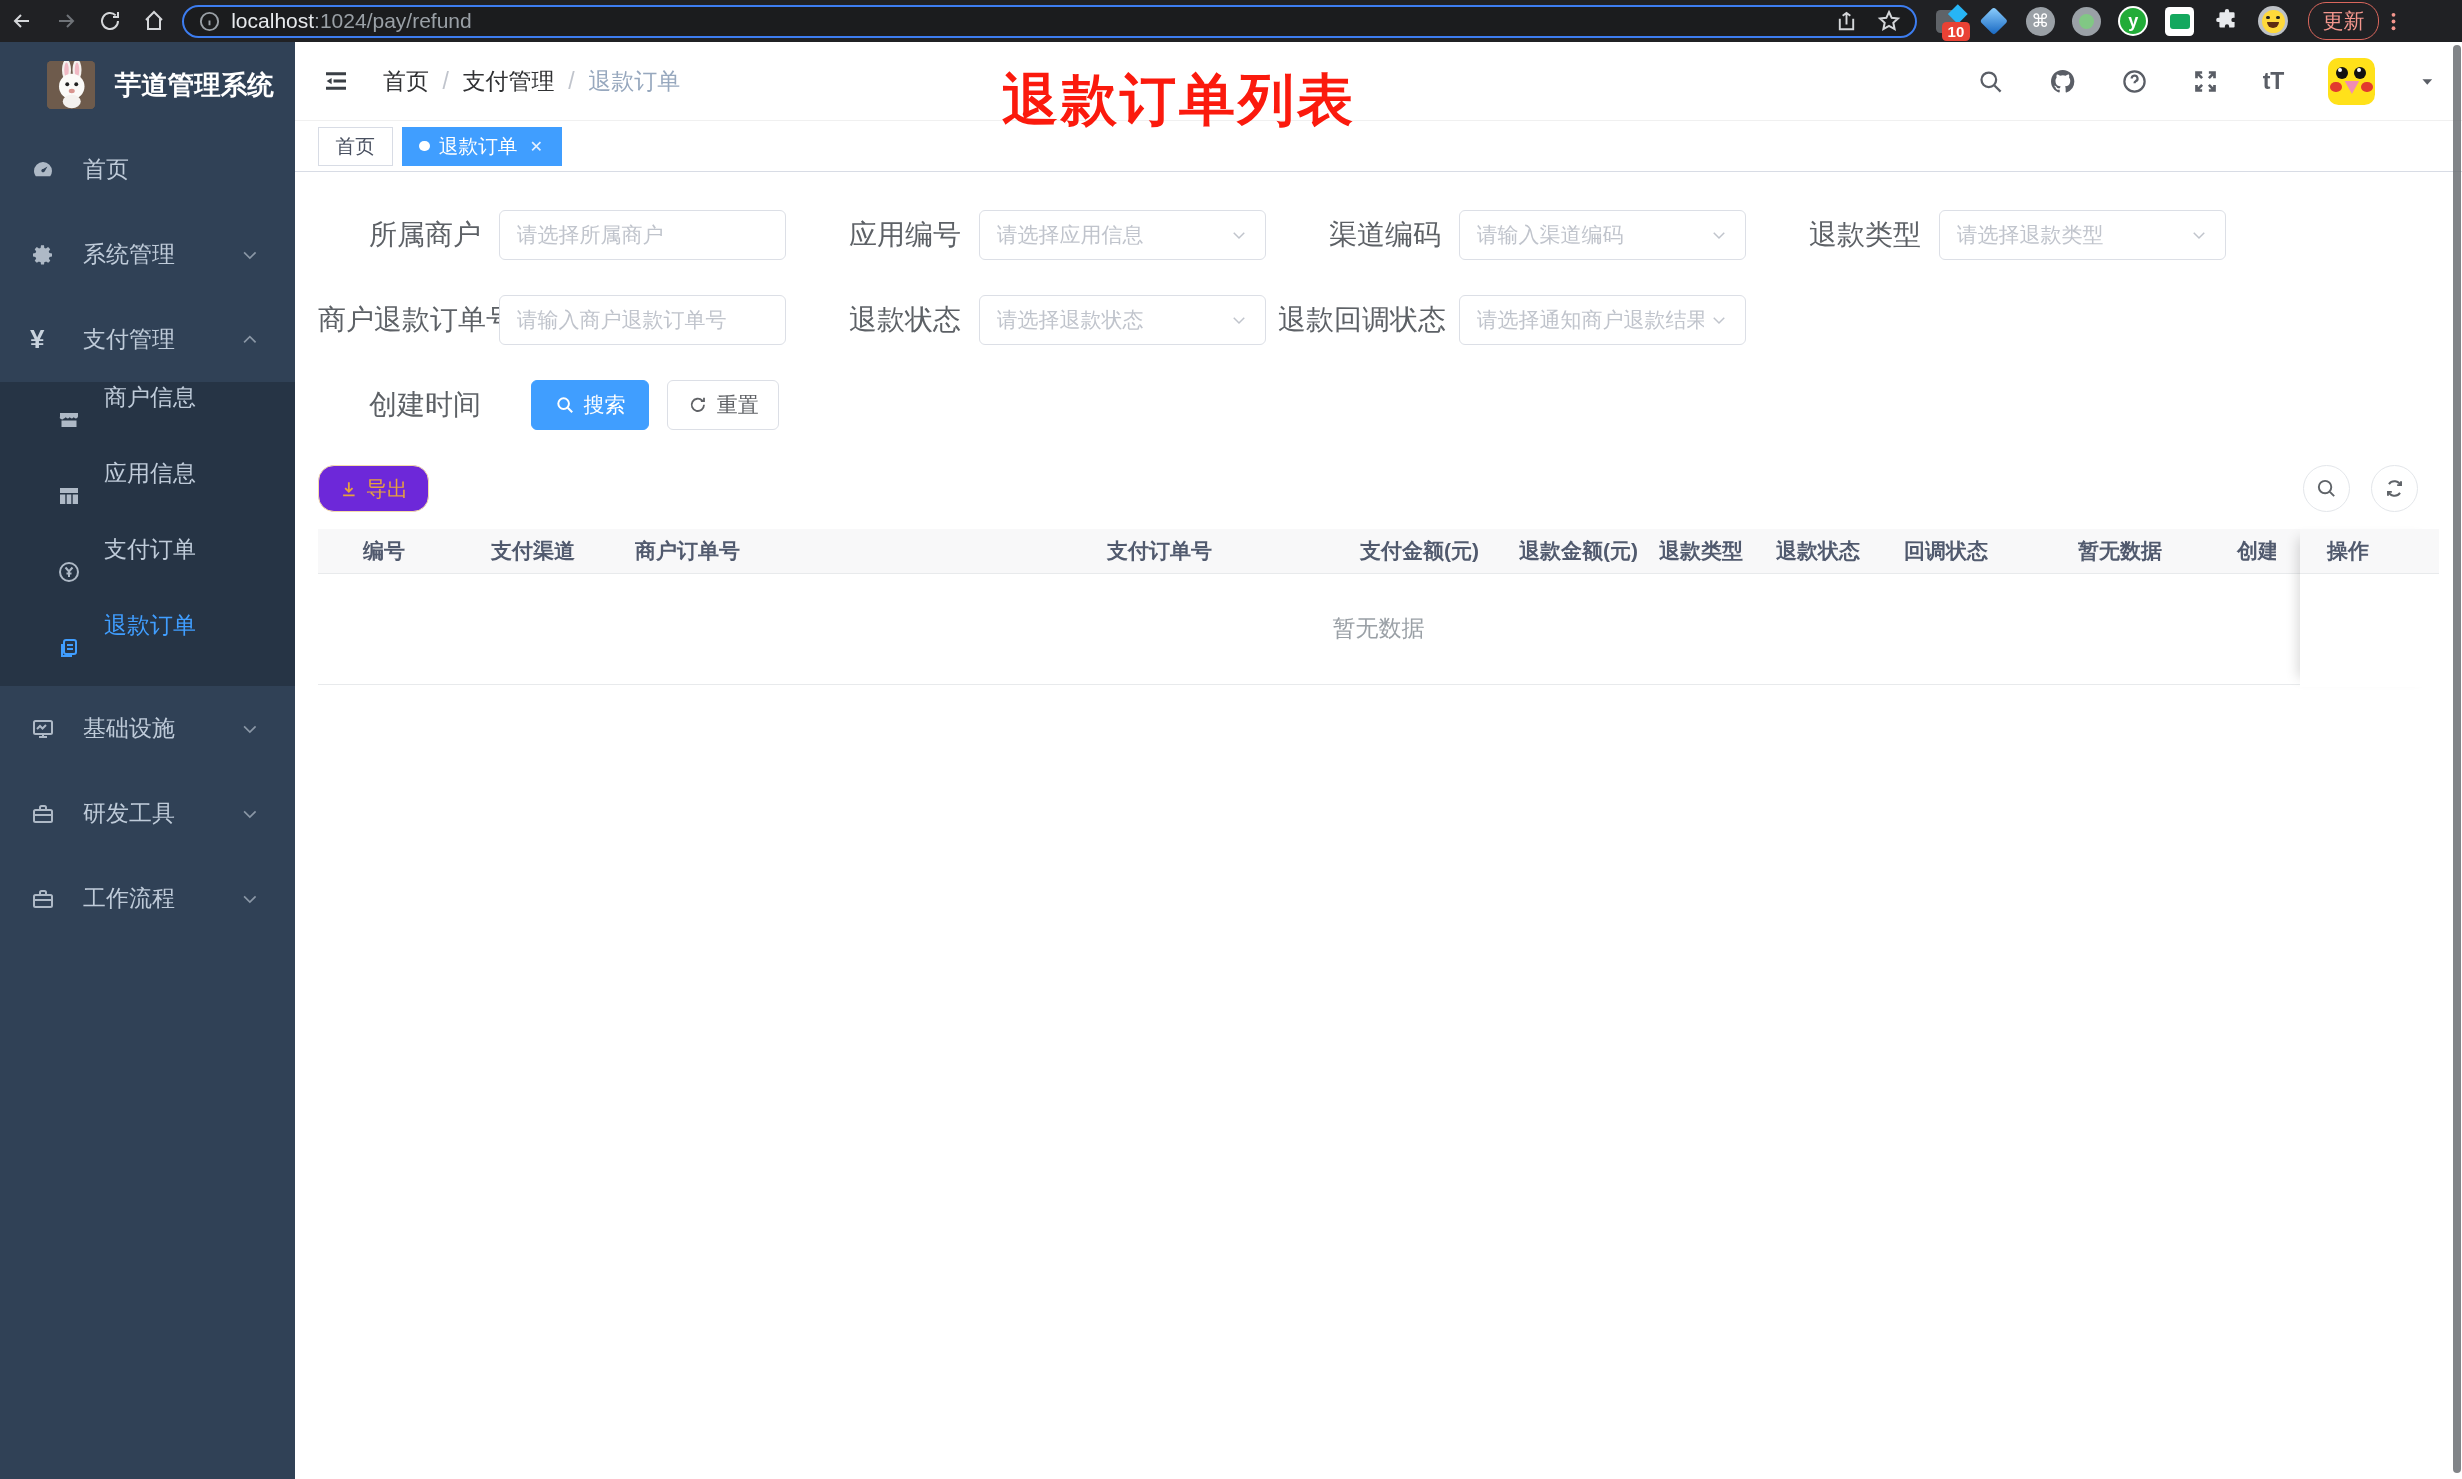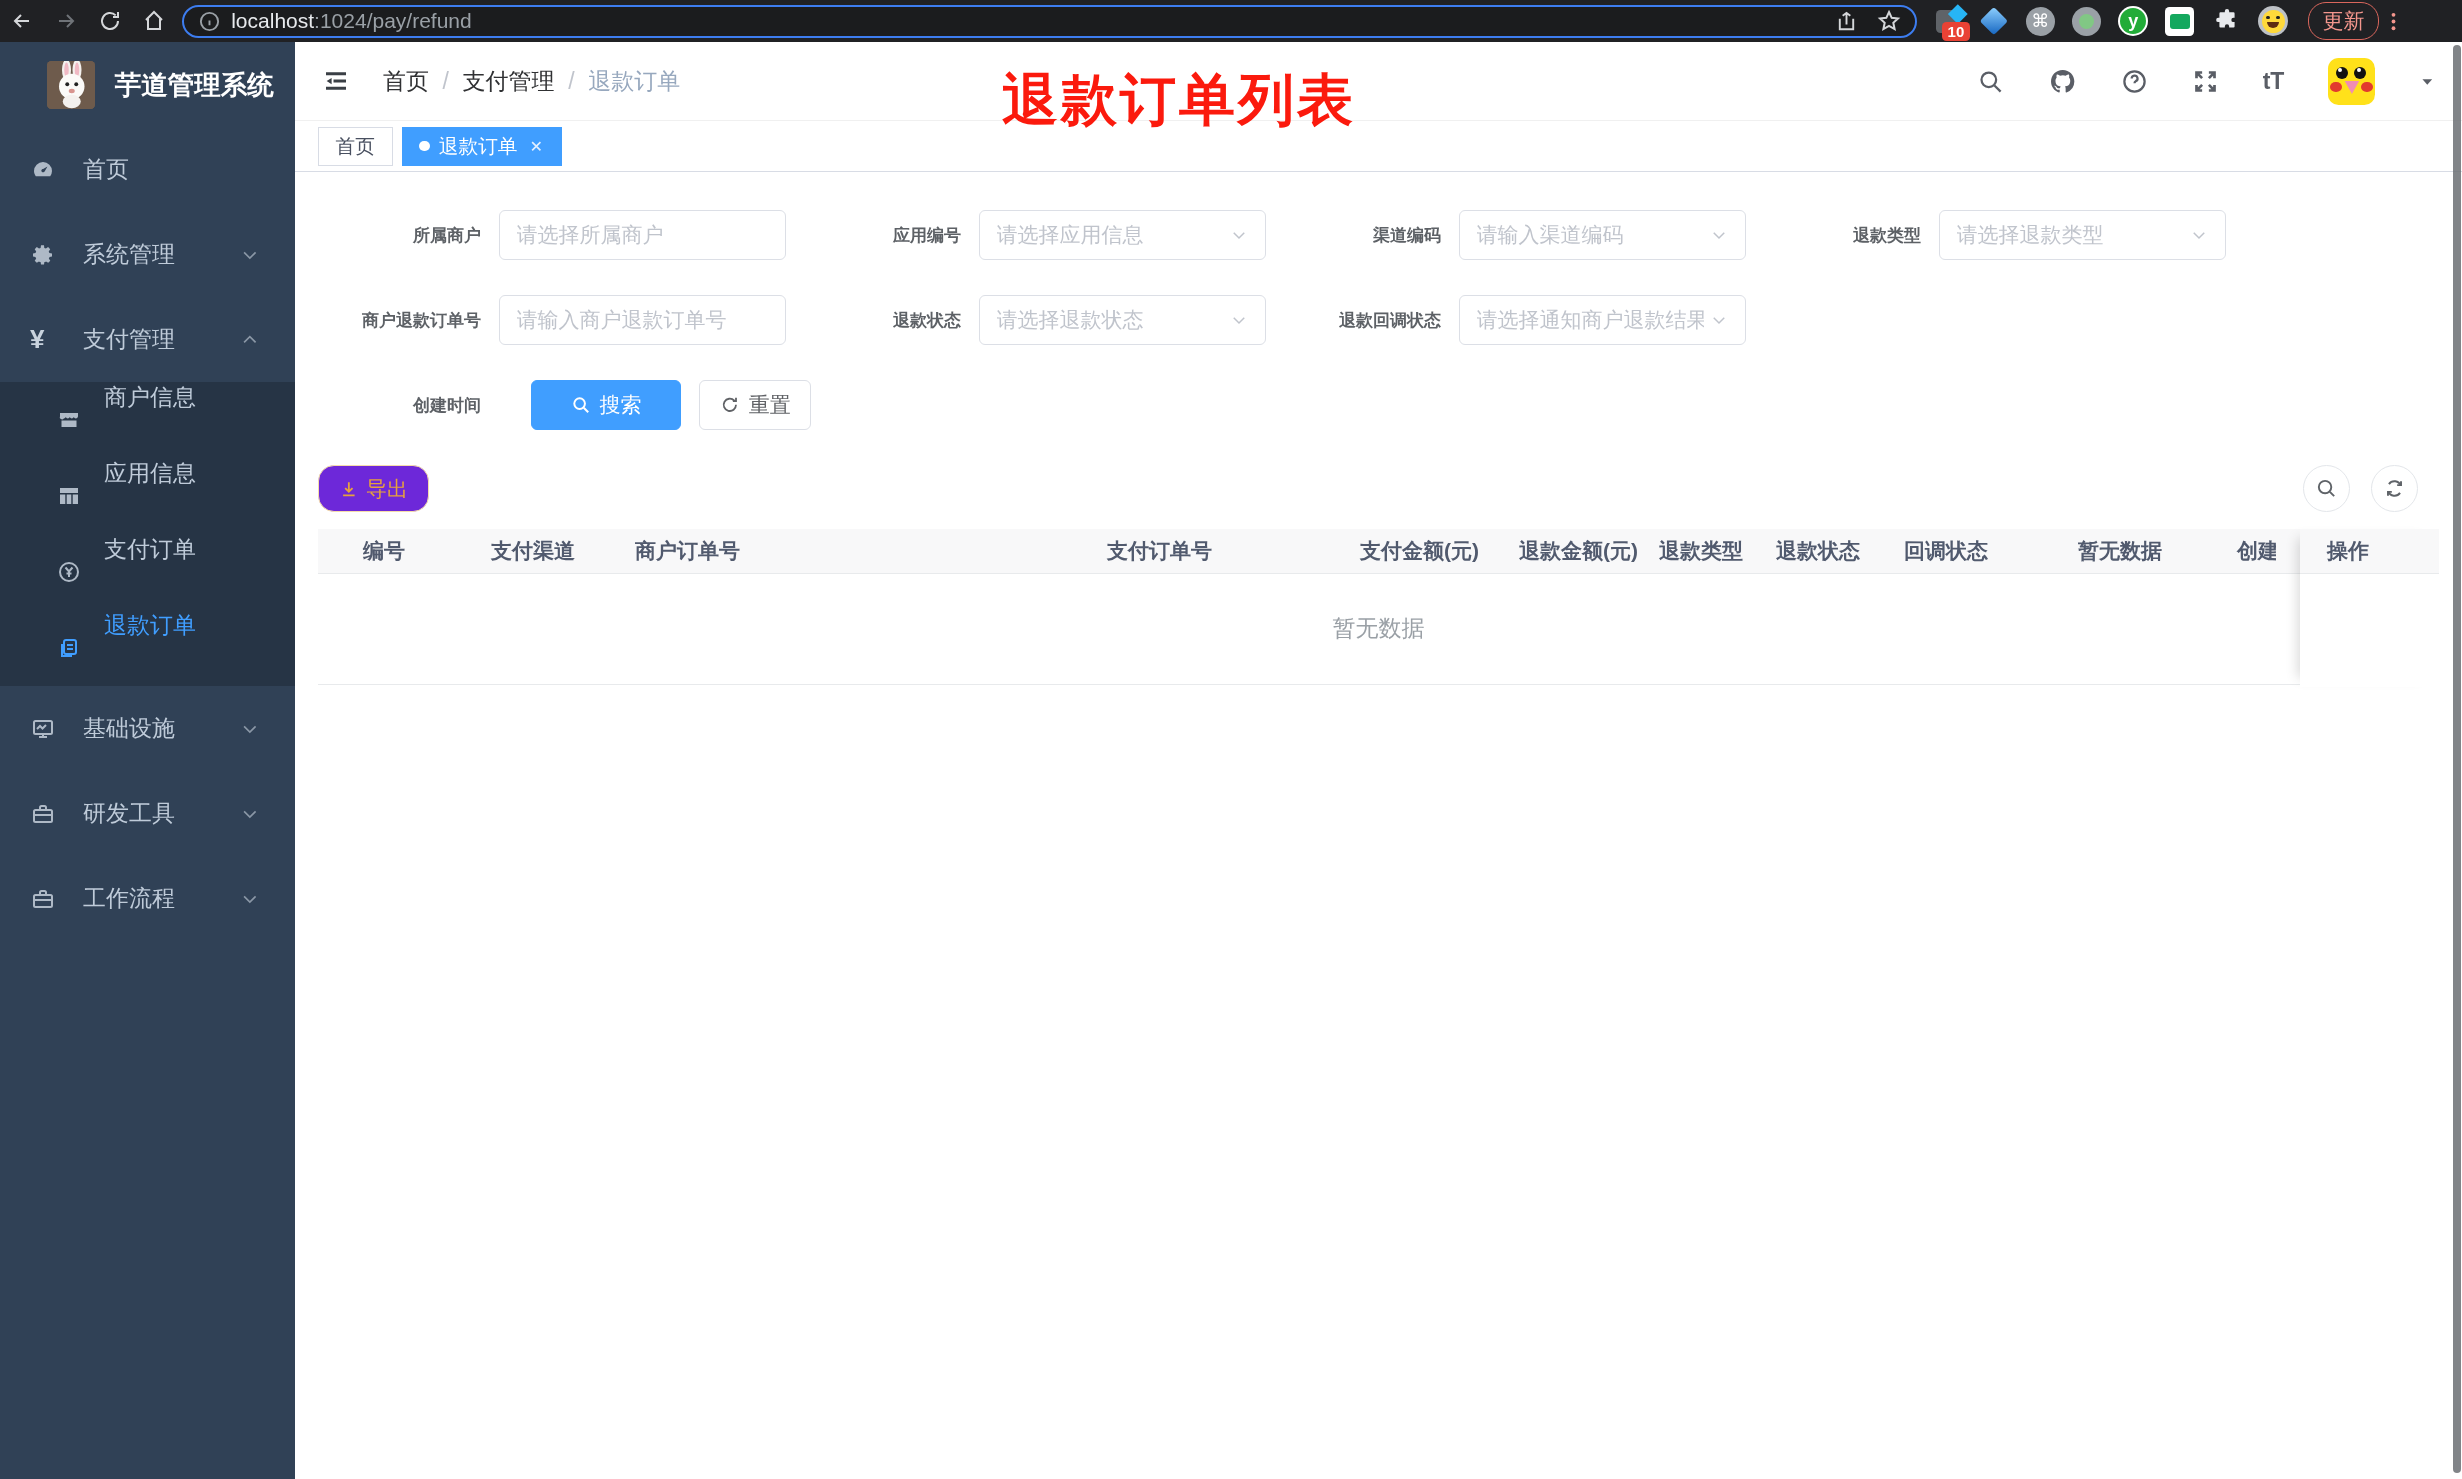--- a/index.html
+++ b/index.html
@@ -84,36 +84,36 @@
   .tab{height:39px;display:inline-flex;align-items:center;padding:0 16.6px;border:0.8px solid #d8dce5;background:#fff;
     color:#495060;font-size:19.7px;cursor:pointer;white-space:nowrap}
   .tab.active{background:#409eff;border-color:#409eff;color:#fff}
   .tab .dot{width:10.6px;height:10.6px;border-radius:50%;background:#fff;margin-right:9px}
   .tab .x{margin-left:10.6px;color:#e3efff;font-size:18px;display:inline-flex}
 
   
   .content{padding:38px 23px 0 23px}
   .frow{display:flex;margin-bottom:35px}
   .fgroup{display:flex;align-items:center;margin-right:12px}
-  .flabel{width:181px;text-align:right;padding-right:18px;font-size:17px;font-weight:700;color:#5d6166;white-space:nowrap;flex:none}
+  .flabel{width:181px;text-align:right;padding-right:18px;font-size:28px;font-weight:400;color:#5d6166;white-space:nowrap;flex:none}
   .fctrl{width:287px;height:50px;border:1.5px solid #dcdfe6;border-radius:6px;background:#fff;display:flex;
     align-items:center;padding:0 16.6px;font-size:21px;color:#c0c4cc;cursor:pointer}
   .fctrl .ph{flex:1;overflow:hidden;white-space:nowrap}
   .fctrl .chv{color:#c0c4cc;margin-left:6px}
   input.fctrl{cursor:text;color:#606266}
   input.fctrl::placeholder{color:#c0c4cc}
   .dater{width:526px;height:50px;border:1.5px solid #dcdfe6;border-radius:6px;display:flex;align-items:center;
     padding:0 15px;font-size:22px;color:#5f6368;background:#fff;cursor:pointer}
   .dater .dval{width:224px;overflow:hidden;white-space:nowrap;flex:none}
   .dater .sep{margin:0 7.6px;color:#606266}
   .dater .clk{color:#c0c4cc;margin-right:9px}
   .btn{height:50px;display:inline-flex;align-items:center;justify-content:center;border-radius:6px;font-size:21px;
     cursor:pointer;white-space:nowrap}
   .btn .bic{margin-right:9px;display:inline-flex}
-  .btn-primary{background:#409eff;color:#fff;padding:0 39px;margin-left:19.7px;border:1.5px solid #409eff}
+  .btn-primary{background:#409eff;color:#fff;padding:0 23px;margin-left:19.7px;border:1.5px solid #409eff}
   .btn-plain{background:#fff;color:#606266;border:1.5px solid #dcdfe6;padding:0 19.7px;margin-left:18px}
   .toolrow{display:flex;align-items:center;margin-top:0px;margin-bottom:16.6px}
   .btn-warn{height:47px;background:#6d28d9;border:1.5px solid #f5dcab;color:#e6a23c;padding:0 19.7px;border-radius:16px;
     display:inline-flex;align-items:center;font-size:21px;cursor:pointer}
   .btn-warn .bic{margin-right:7.6px;display:inline-flex}
   .circ-btns{margin-left:auto;display:flex;gap:21px;margin-right:21px}
   .circ{width:47px;height:47px;border-radius:50%;border:1.5px solid #e3e6ea;display:flex;align-items:center;justify-content:center;
     color:#5f6368;background:#fff;cursor:pointer}
 
   

